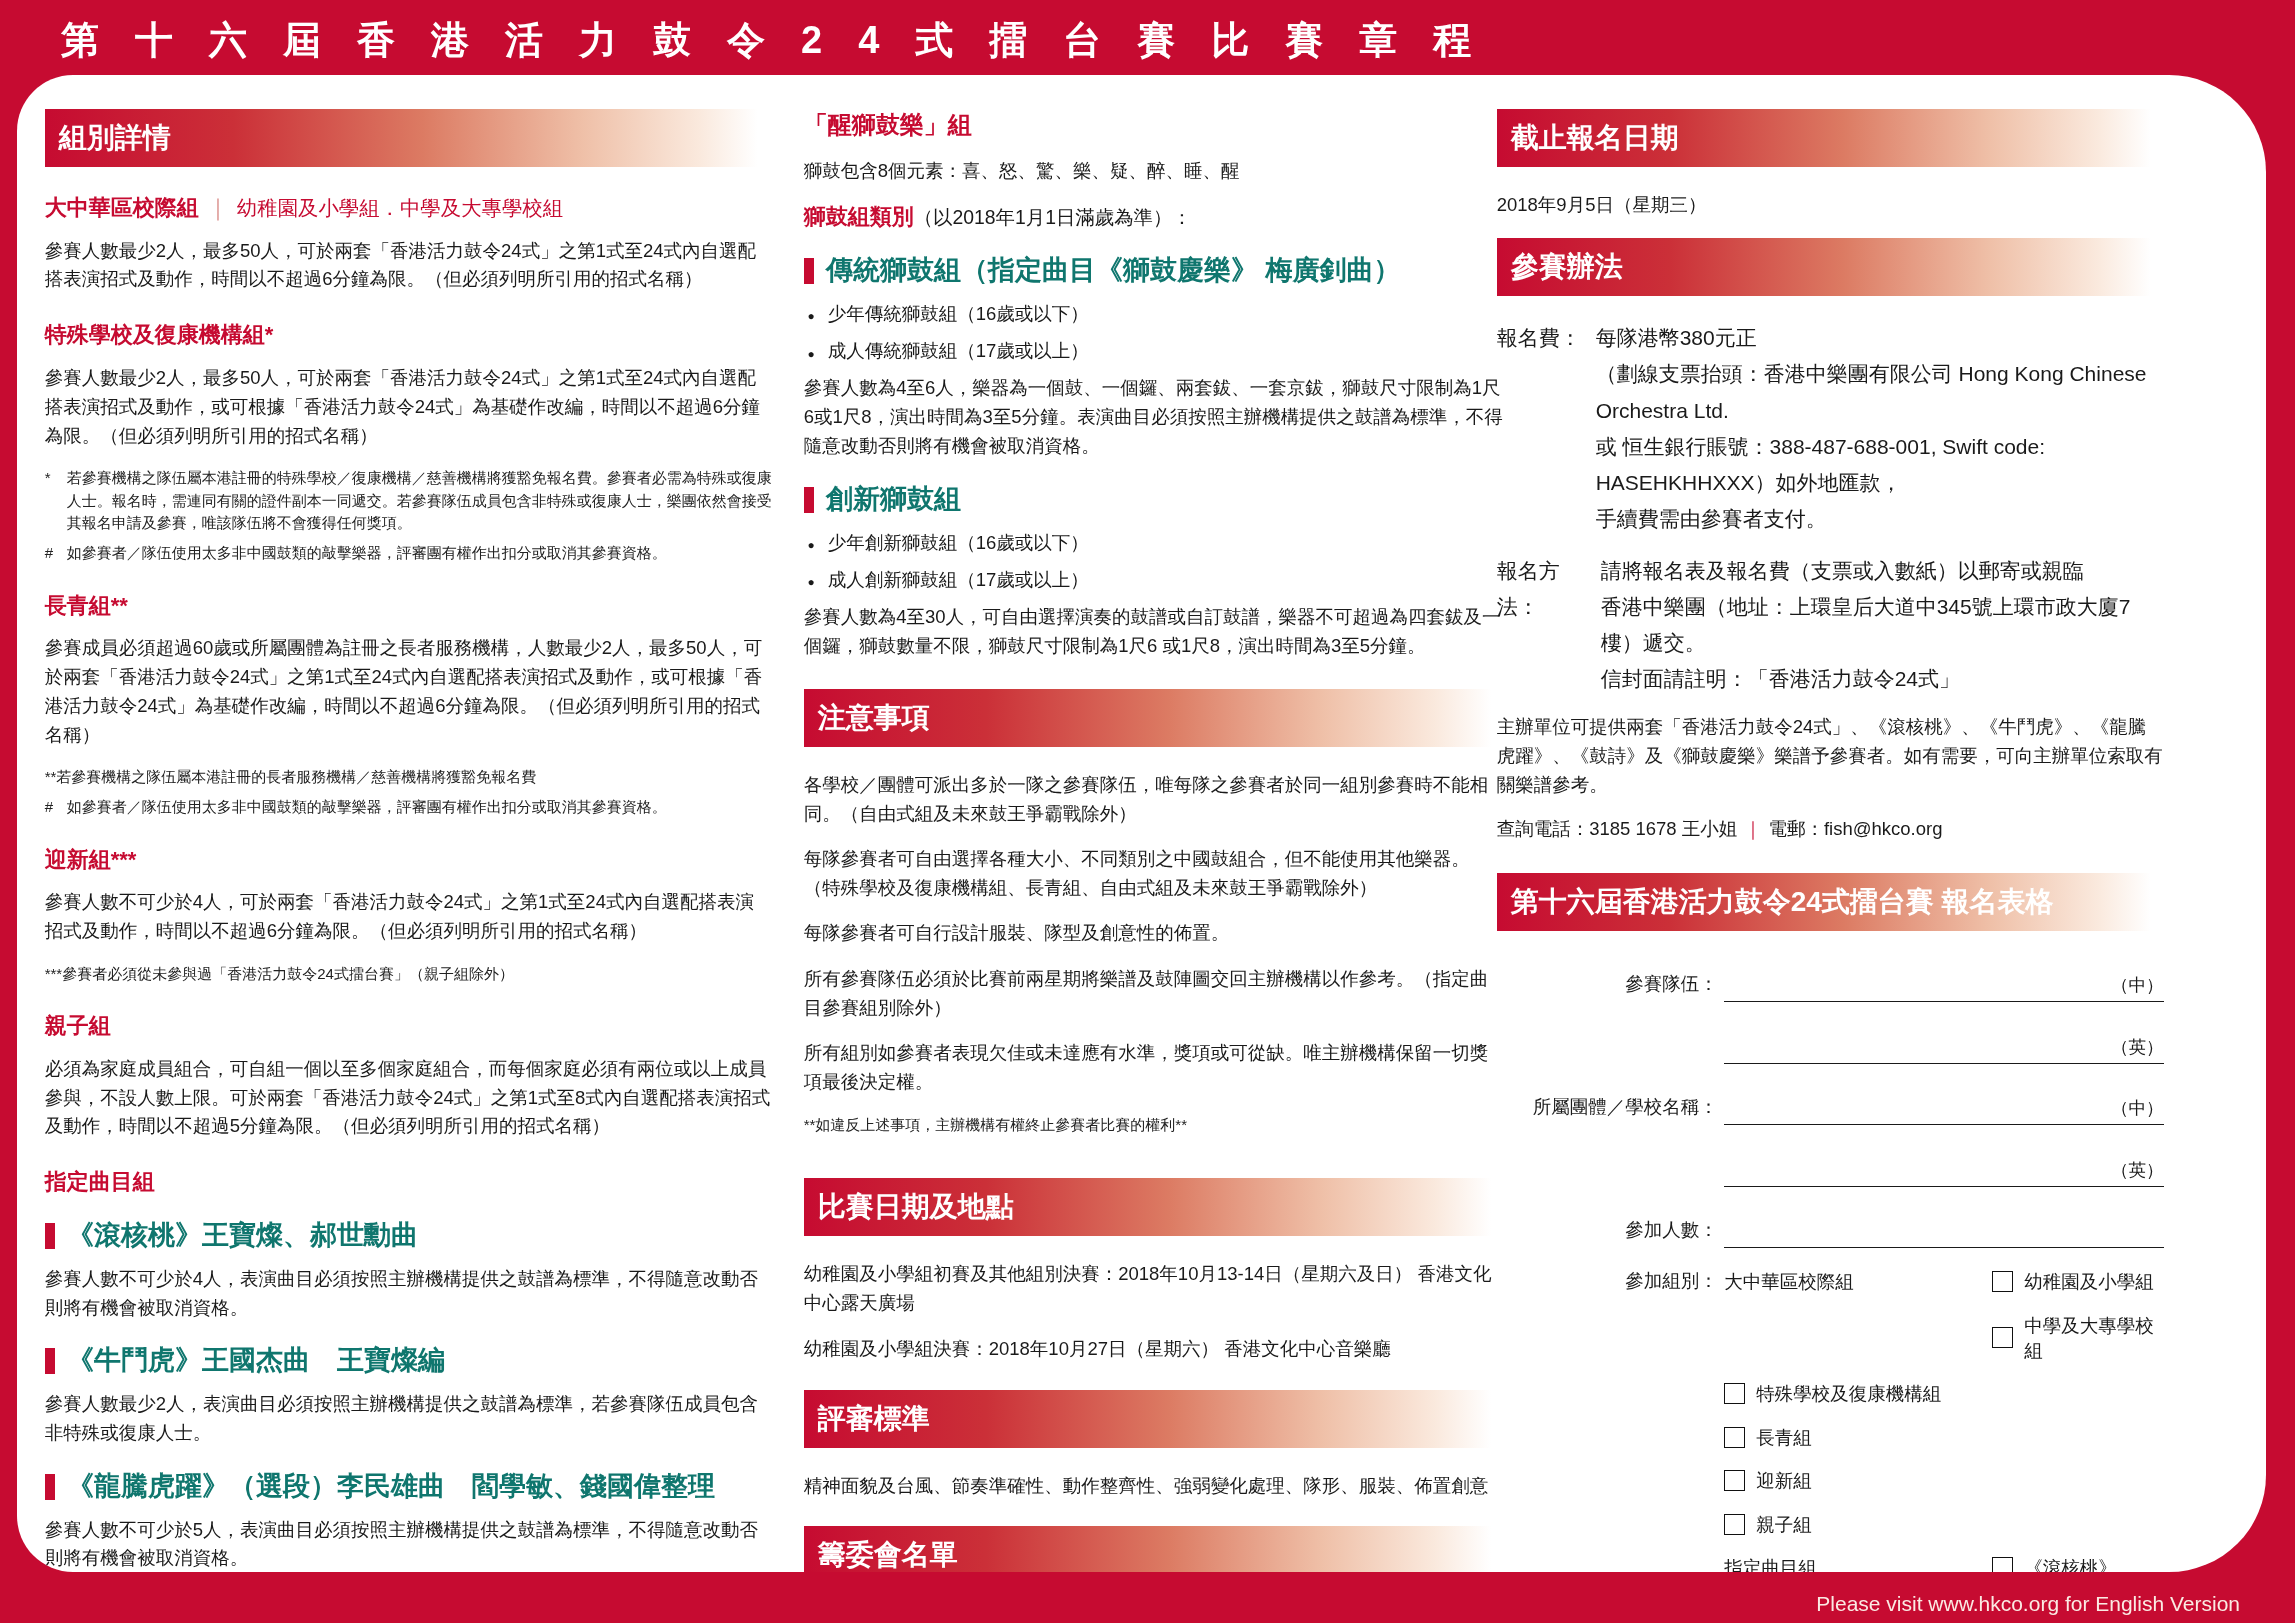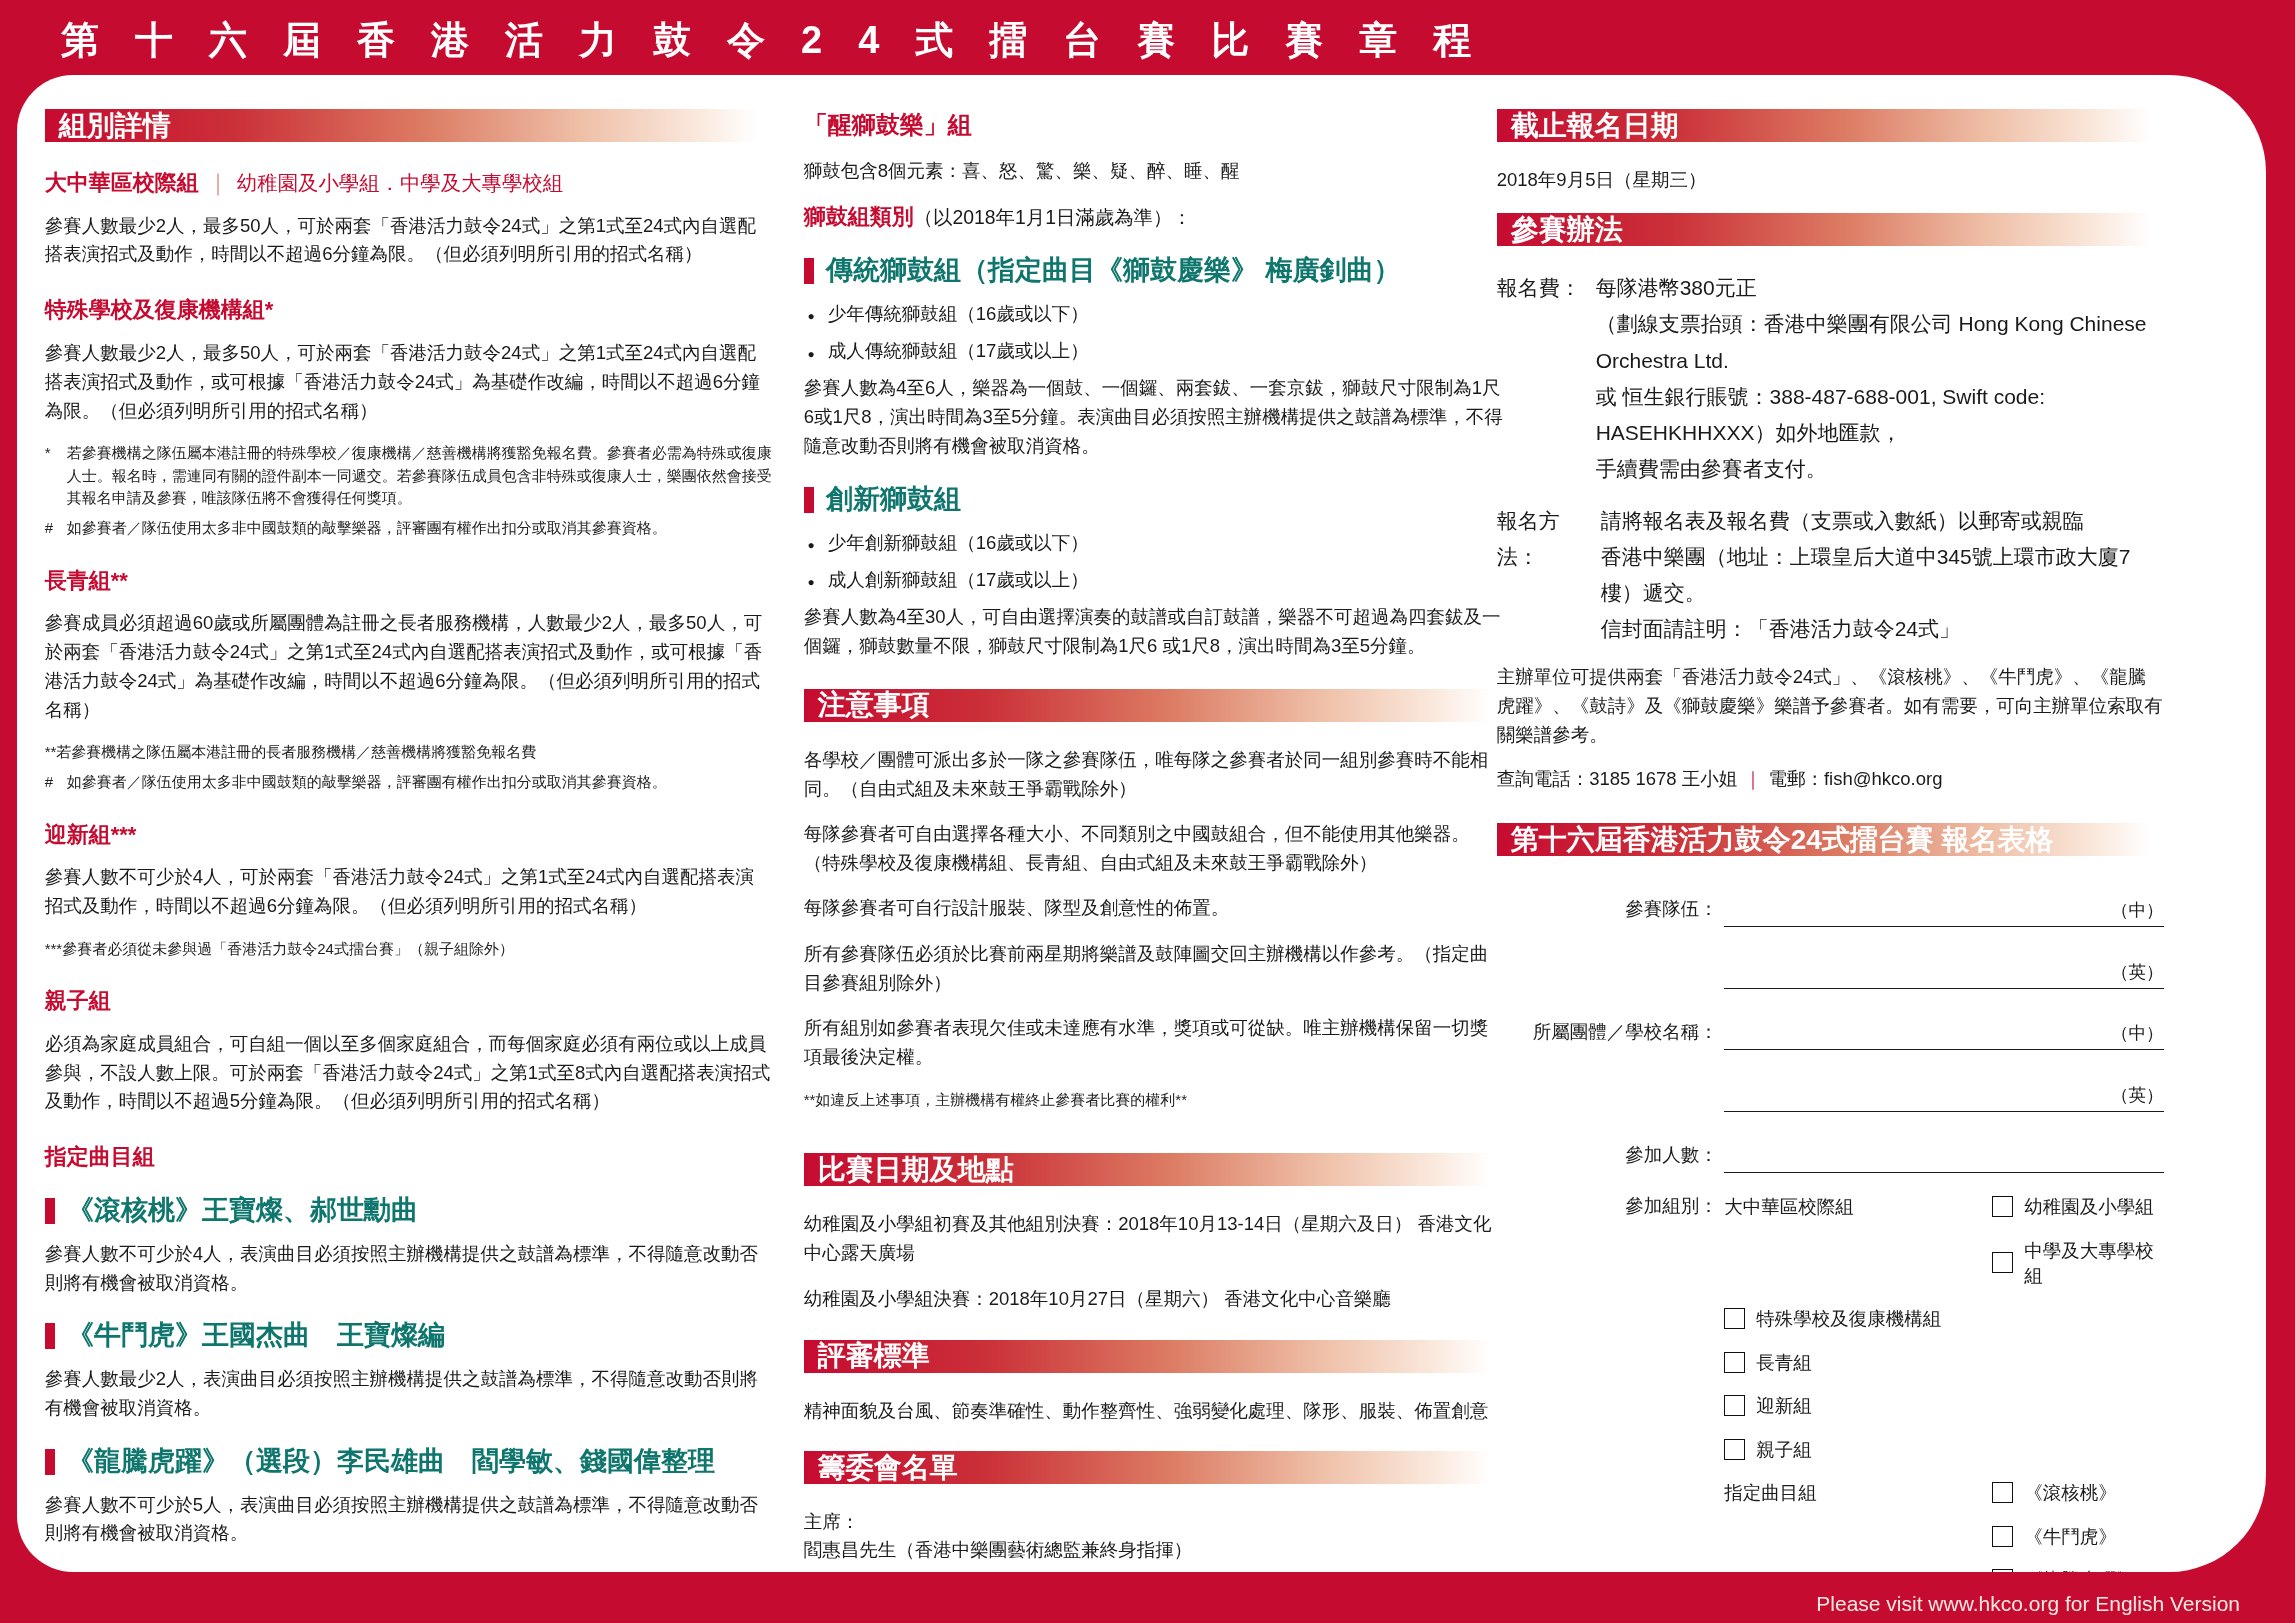--- a/index.html
+++ b/index.html
@@ -17,21 +17,21 @@
   .panel{
     position:absolute;left:16.7px;top:75px;width:2249px;height:1497px;
     background:#ffffff;border-radius:56px 97px 97px 56px;
     overflow:hidden;
   }
   .col{position:absolute;top:34px;}
   .col-left{left:28px;width:727px;}
   .col-mid{left:787px;width:701px;}
   .col-right{left:1480px;width:667px;}
   .band{
-    height:33px;display:flex;align-items:center;
+    height:58px;display:flex;align-items:center;
     background:linear-gradient(90deg,#C60B31 0%,#CB3038 26%,#DC7B63 52%,#EFC0A8 74%,#FAE9DD 90%,rgba(250,233,221,0) 98%);
     color:#ffffff;font-size:28px;font-weight:bold;
     padding-left:14px;margin-bottom:24px;box-sizing:border-box;
   }
   .band.form-band{margin-top:32px;margin-bottom:28px;}
   .h-red{font-size:22px;font-weight:bold;color:#C60B31;margin:27px 0 14px 0;line-height:1.3;}
   .h-red:first-of-type{margin-top:0;}
   .h-sub{font-size:20.4px;font-weight:normal;}
   .h-sep{color:#D98B87;font-weight:normal;padding:0 8.3px;}
   .p{font-size:18.5px;line-height:1.56;margin:0 0 16.7px 0;}
@@ -122,21 +122,21 @@
     <div class="songhead">
       <span class="rbar"></span>
       <span class="song-t">《滾核桃》王寶燦、郝世勳曲</span>
     </div>
     <p class="p">參賽人數不可少於4人，表演曲目必須按照主辦機構提供之鼓譜為標準，不得隨意改動否則將有機會被取消資格。</p>
 
     <div class="songhead">
       <span class="rbar"></span>
       <span class="song-t">《牛鬥虎》王國杰曲　王寶燦編</span>
     </div>
-    <p class="p">參賽人數最少2人，表演曲目必須按照主辦機構提供之鼓譜為標準，不得隨意改動否則將有機會被取消資格。</p>
+    <p class="p">參賽人數最少2人，表演曲目必須按照主辦機構提供之鼓譜為標準，若參賽隊伍成員包含非特殊或復康人士。</p>
 
     <div class="songhead">
       <span class="rbar"></span>
       <span class="song-t">《龍騰虎躍》（選段）李民雄曲　閻學敏、錢國偉整理</span>
     </div>
     <p class="p">參賽人數不可少於5人，表演曲目必須按照主辦機構提供之鼓譜為標準，不得隨意改動否則將有機會被取消資格。</p>
 
     <div class="songhead">
       <span class="rbar"></span>
       <span class="song-t">《鼓詩》（選段）譚盾、李真貴曲　閻學敏整理</span>

